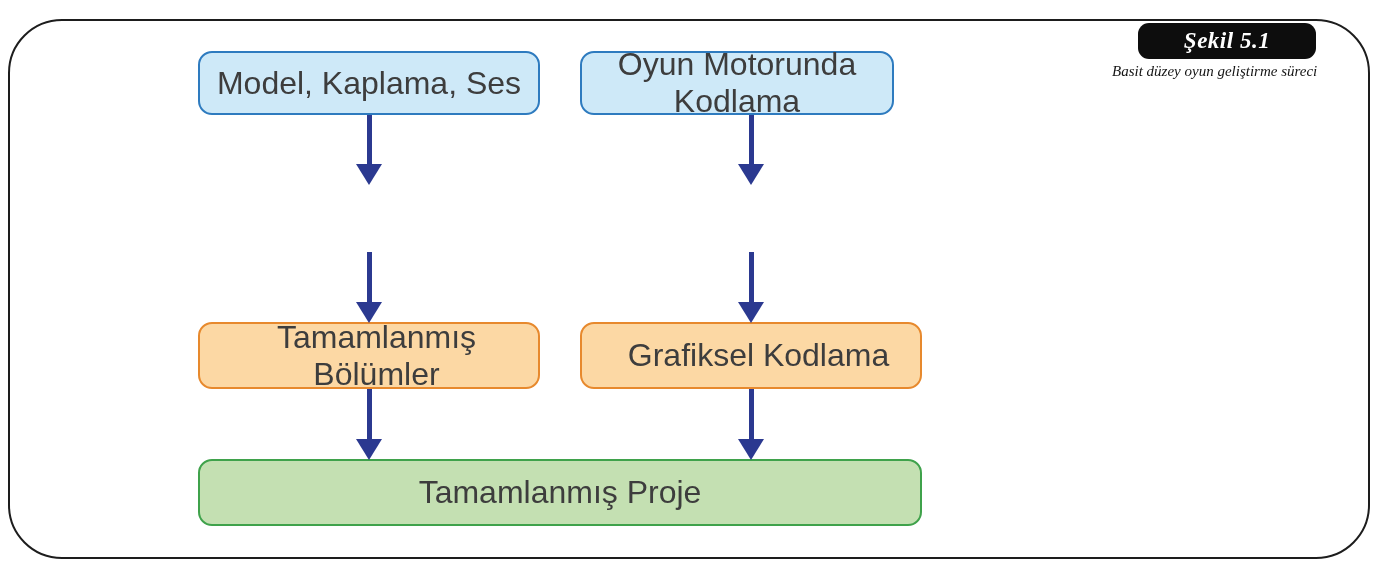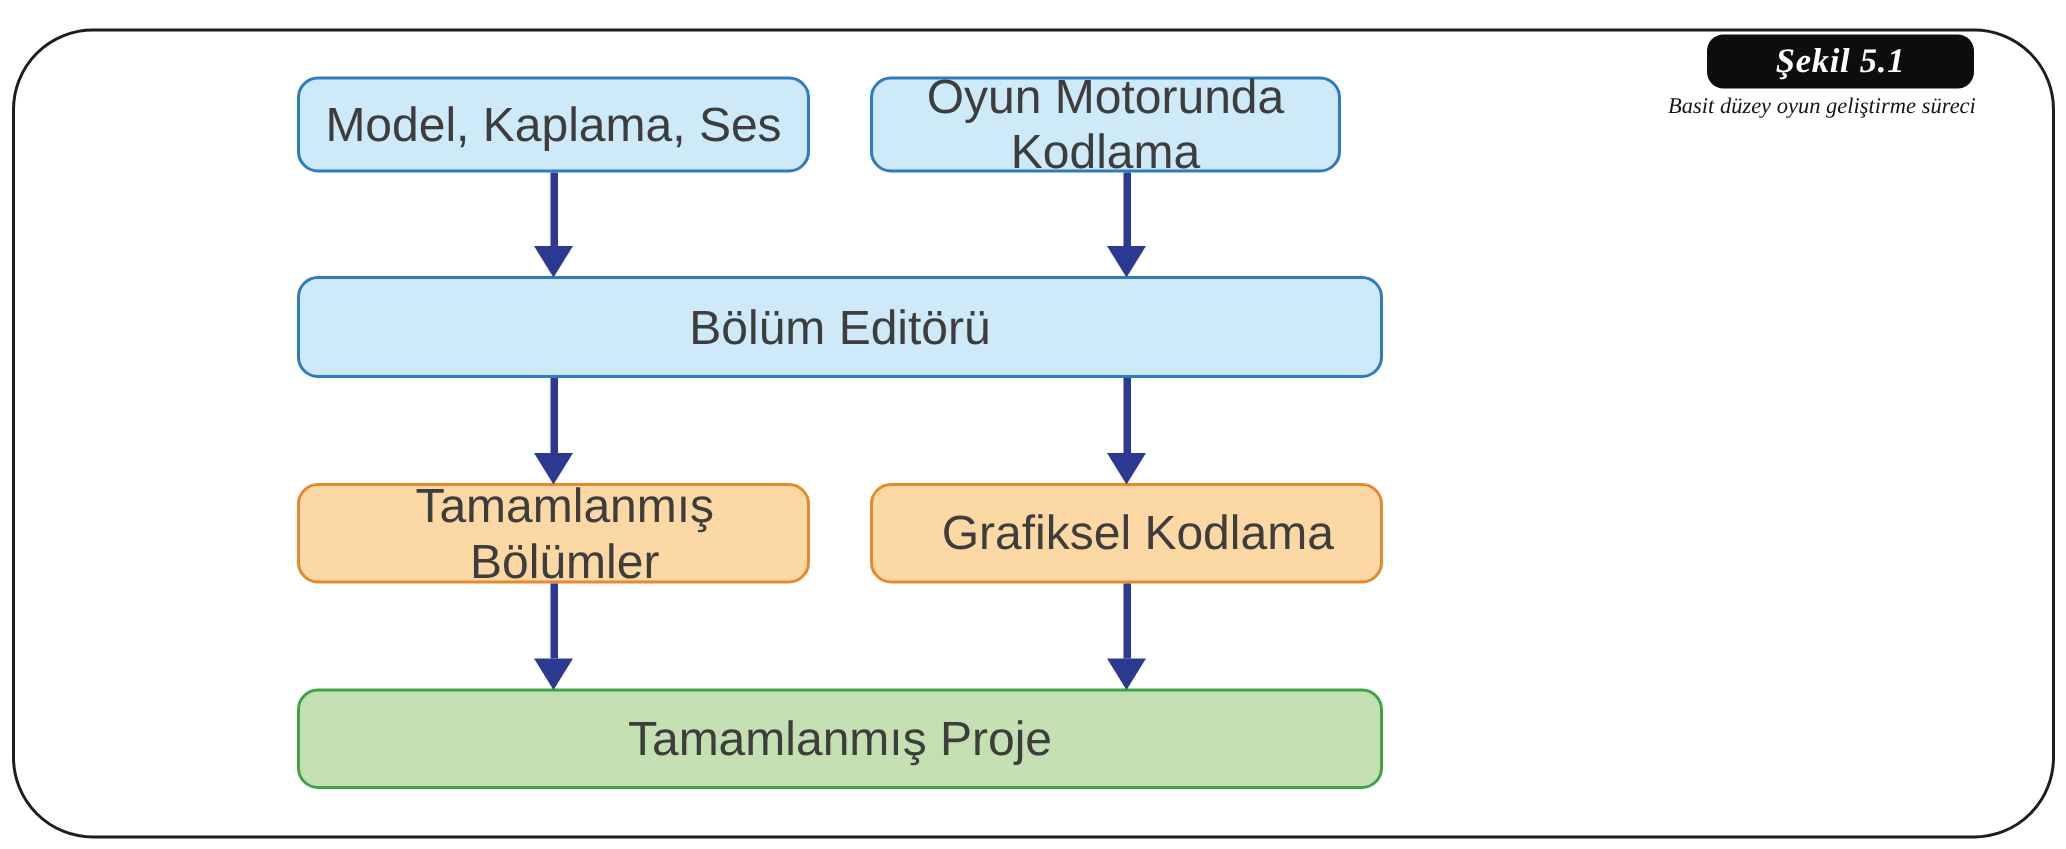--- a/index.html
+++ b/index.html
@@ -74,23 +74,20 @@
 
   <div class="figure-caption">Basit düzey oyun geliştirme süreci</div>
 
   <div class="node blue" style="left:198px; top:51px; width:342px; height:64px;">
     <span>Model, Kaplama, Ses</span>
   </div>
   <div class="node blue" style="left:580px; top:51px; width:314px; height:64px;">
     <span>Oyun Motorunda Kodlama</span>
   </div>
 
-  <div class="node blue" style="left:198px; top:184px; width:724px; height:68px;">
-    <span>Bölüm Editörü</span>
-  </div>
 
   <div class="node orange" style="left:198px; top:322px; width:342px; height:67px;">
     <span>Tamamlanmış Bölümler</span>
   </div>
   <div class="node green" style="left:198px; top:459px; width:724px; height:67px;">
     <span>Tamamlanmış Proje</span>
   </div>
 
   <div class="node orange" style="left:580px; top:322px; width:342px; height:67px;">
     <span>Grafiksel Kodlama</span>

